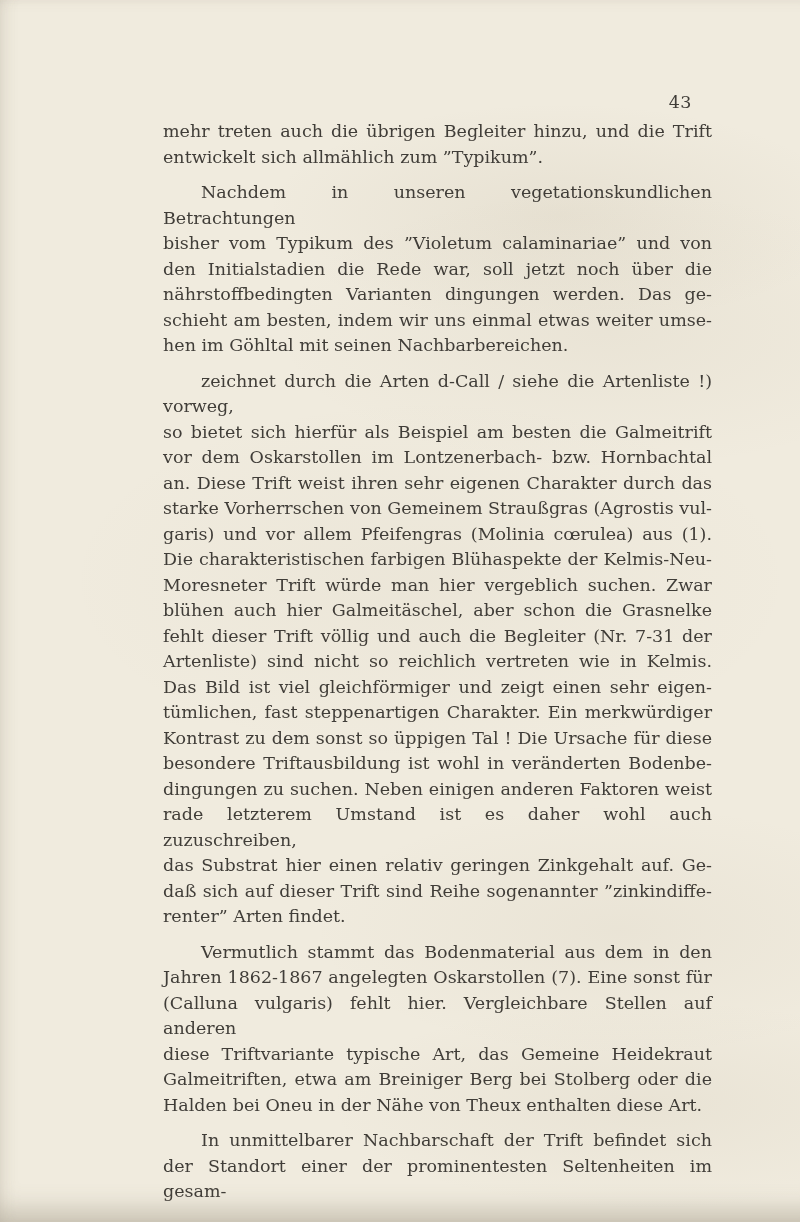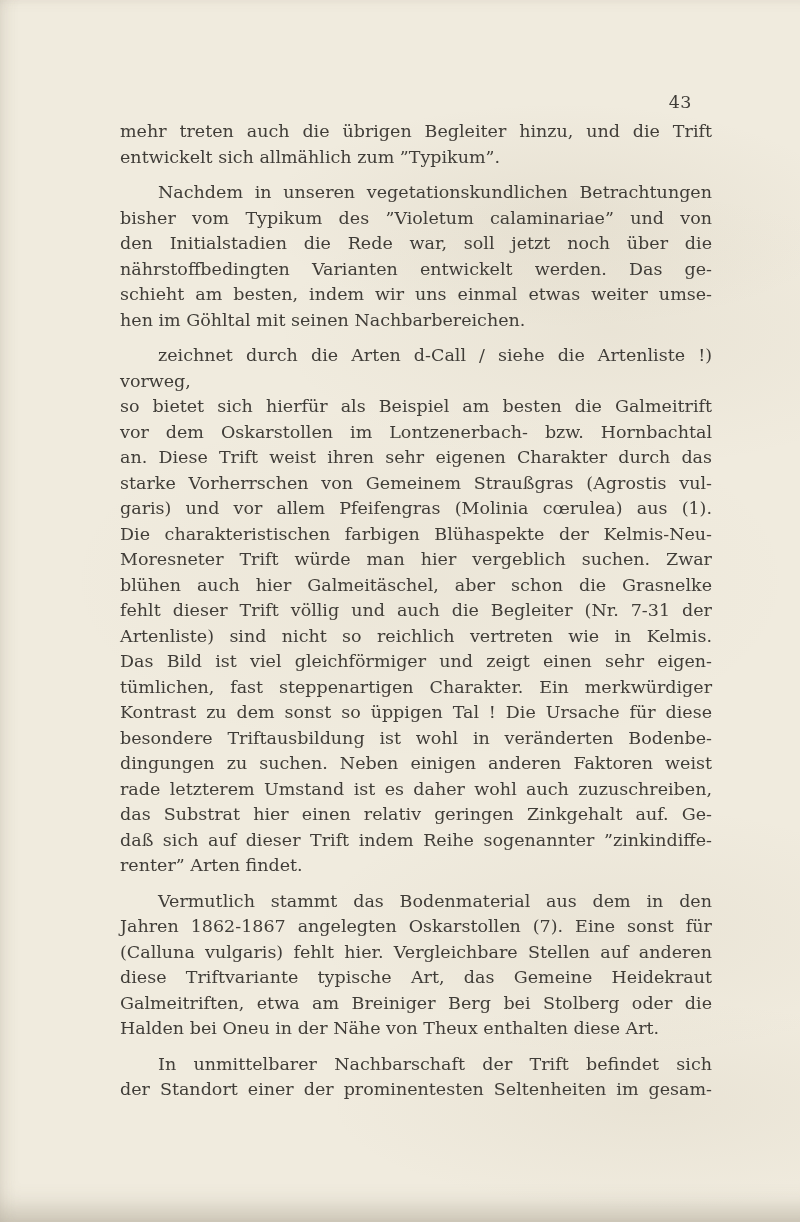--- a/index.html
+++ b/index.html
@@ -46,39 +46,40 @@
     left: 120px;
     width: 592px;
     font-size: 17.5px;
     line-height: 25.5px;
   }
   .paragraph + .paragraph { margin-top: 10px; }
   .line {
     text-align: justify;
     text-align-last: justify;
     white-space: normal;
+    margin-left: 43px;
   }
   .line.last { text-align-last: left; }
   .paragraph.indent .line:first-child { text-indent: 38px; }
 </style>
 </head>
 <body>
 
 <div class="page">
   <div class="page-number">43</div>
   <div class="text-block">
       <div class="paragraph">
         <div class="line">mehr treten auch die übrigen Begleiter hinzu, und die Trift</div>
         <div class="line last">entwickelt sich allmählich zum ”Typikum”.</div>
       </div>
       <div class="paragraph indent">
         <div class="line">Nachdem in unseren vegetationskundlichen Betrachtungen</div>
         <div class="line">bisher vom Typikum des ”Violetum calaminariae” und von</div>
         <div class="line">den Initialstadien die Rede war, soll jetzt noch über die</div>
-        <div class="line">nährstoffbedingten Varianten entwickelt werden. Das ge-</div>
+        <div class="line">nährstoffbedingten Varianten dingungen werden. Das ge-</div>
         <div class="line">schieht am besten, indem wir uns einmal etwas weiter umse-</div>
         <div class="line last">hen im Göhltal mit seinen Nachbarbereichen.</div>
       </div>
       <div class="paragraph indent">
         <div class="line">zeichnet durch die Arten d-Call / siehe die Artenliste !) vorweg,</div>
         <div class="line">so bietet sich hierfür als Beispiel am besten die Galmeitrift</div>
         <div class="line">vor dem Oskarstollen im Lontzenerbach- bzw. Hornbachtal</div>
         <div class="line">an. Diese Trift weist ihren sehr eigenen Charakter durch das</div>
         <div class="line">starke Vorherrschen von Gemeinem Straußgras (Agrostis vul-</div>
         <div class="line">garis) und vor allem Pfeifengras (Molinia cœrulea) aus (1).</div>
@@ -87,21 +88,21 @@
         <div class="line">blühen auch hier Galmeitäschel, aber schon die Grasnelke</div>
         <div class="line">fehlt dieser Trift völlig und auch die Begleiter (Nr. 7-31 der</div>
         <div class="line">Artenliste) sind nicht so reichlich vertreten wie in Kelmis.</div>
         <div class="line">Das Bild ist viel gleichförmiger und zeigt einen sehr eigen-</div>
         <div class="line">tümlichen, fast steppenartigen Charakter. Ein merkwürdiger</div>
         <div class="line">Kontrast zu dem sonst so üppigen Tal ! Die Ursache für diese</div>
         <div class="line">besondere Triftausbildung ist wohl in veränderten Bodenbe-</div>
         <div class="line">dingungen zu suchen. Neben einigen anderen Faktoren weist</div>
         <div class="line">rade letzterem Umstand ist es daher wohl auch zuzuschreiben,</div>
         <div class="line">das Substrat hier einen relativ geringen Zinkgehalt auf. Ge-</div>
-        <div class="line">daß sich auf dieser Trift indem Reihe sogenannter ”zinkindiffe-</div>
+        <div class="line">daß sich auf dieser Trift sind Reihe sogenannter ”zinkindiffe-</div>
         <div class="line last">renter” Arten findet.</div>
       </div>
       <div class="paragraph indent">
         <div class="line">Vermutlich stammt das Bodenmaterial aus dem in den</div>
         <div class="line">Jahren 1862-1867 angelegten Oskarstollen (7). Eine sonst für</div>
         <div class="line">(Calluna vulgaris) fehlt hier. Vergleichbare Stellen auf anderen</div>
         <div class="line">diese Triftvariante typische Art, das Gemeine Heidekraut</div>
         <div class="line">Galmeitriften, etwa am Breiniger Berg bei Stolberg oder die</div>
         <div class="line last">Halden bei Oneu in der Nähe von Theux enthalten diese Art.</div>
       </div>

